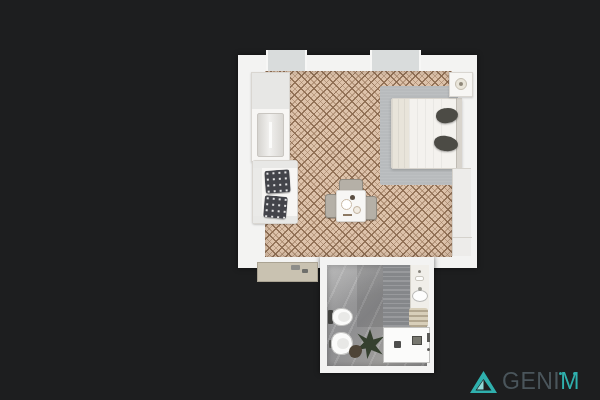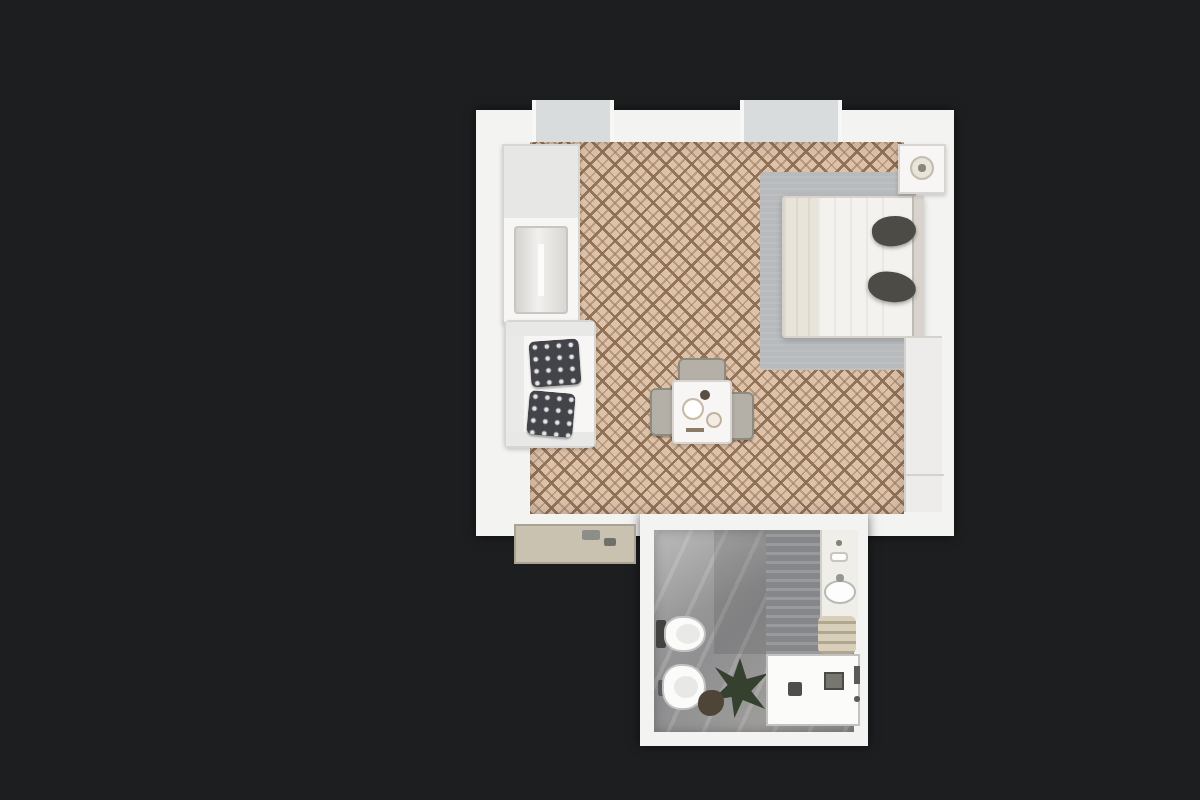--- a/index.html
+++ b/index.html
@@ -142,14 +142,25 @@
   <div class="abs plant-leaves" style="left:356px;top:329px;width:28px;height:30px;"></div>
   <div class="abs" style="left:349px;top:345px;width:13px;height:13px;border-radius:50% 40% 55% 45%;background:#4e4437;"></div>
 
   <div class="abs porcelain" style="left:383px;top:327px;width:47px;height:36px;">
     <div class="abs" style="left:10px;top:13px;width:7px;height:7px;background:#4e4e4c;border-radius:1px;"></div>
     <div class="abs" style="left:28px;top:8px;width:10px;height:9px;background:#77776f;border:1px solid #4a4a46;"></div>
     <div class="abs" style="left:43px;top:5px;width:3px;height:9px;background:#5a5a57;"></div>
     <div class="abs" style="left:43px;top:20px;width:3px;height:3px;border-radius:50%;background:#5a5a57;"></div>
   </div>
 
+  <div class="abs" style="left:470px;top:370px;width:120px;height:24px;">
+    <svg class="abs" style="left:0;top:1px;" width="27" height="22" viewBox="0 0 27 22">
+      <path fill="#2fb0ad" fill-rule="evenodd" d="M13.5 0 L27 22 L0 22 Z M13.5 8 L21.5 19.5 L5.5 19.5 Z"></path>
+      <path fill="#8fd8d5" d="M7 18.5 L13.5 9 L13.5 18.5 Z"></path>
+    </svg>
+    <div class="abs logo-text" style="left:32px;top:0;white-space:nowrap;">
+      <span>GENI</span><span class="logo-teal">M</span>
+    </div>
+    <div class="abs logo-dot" style="left:89px;top:2px;"></div>
+    <div class="abs logo-dot" style="left:103px;top:2px;"></div>
+  </div>
 
 </div>
 
 </body></html>

